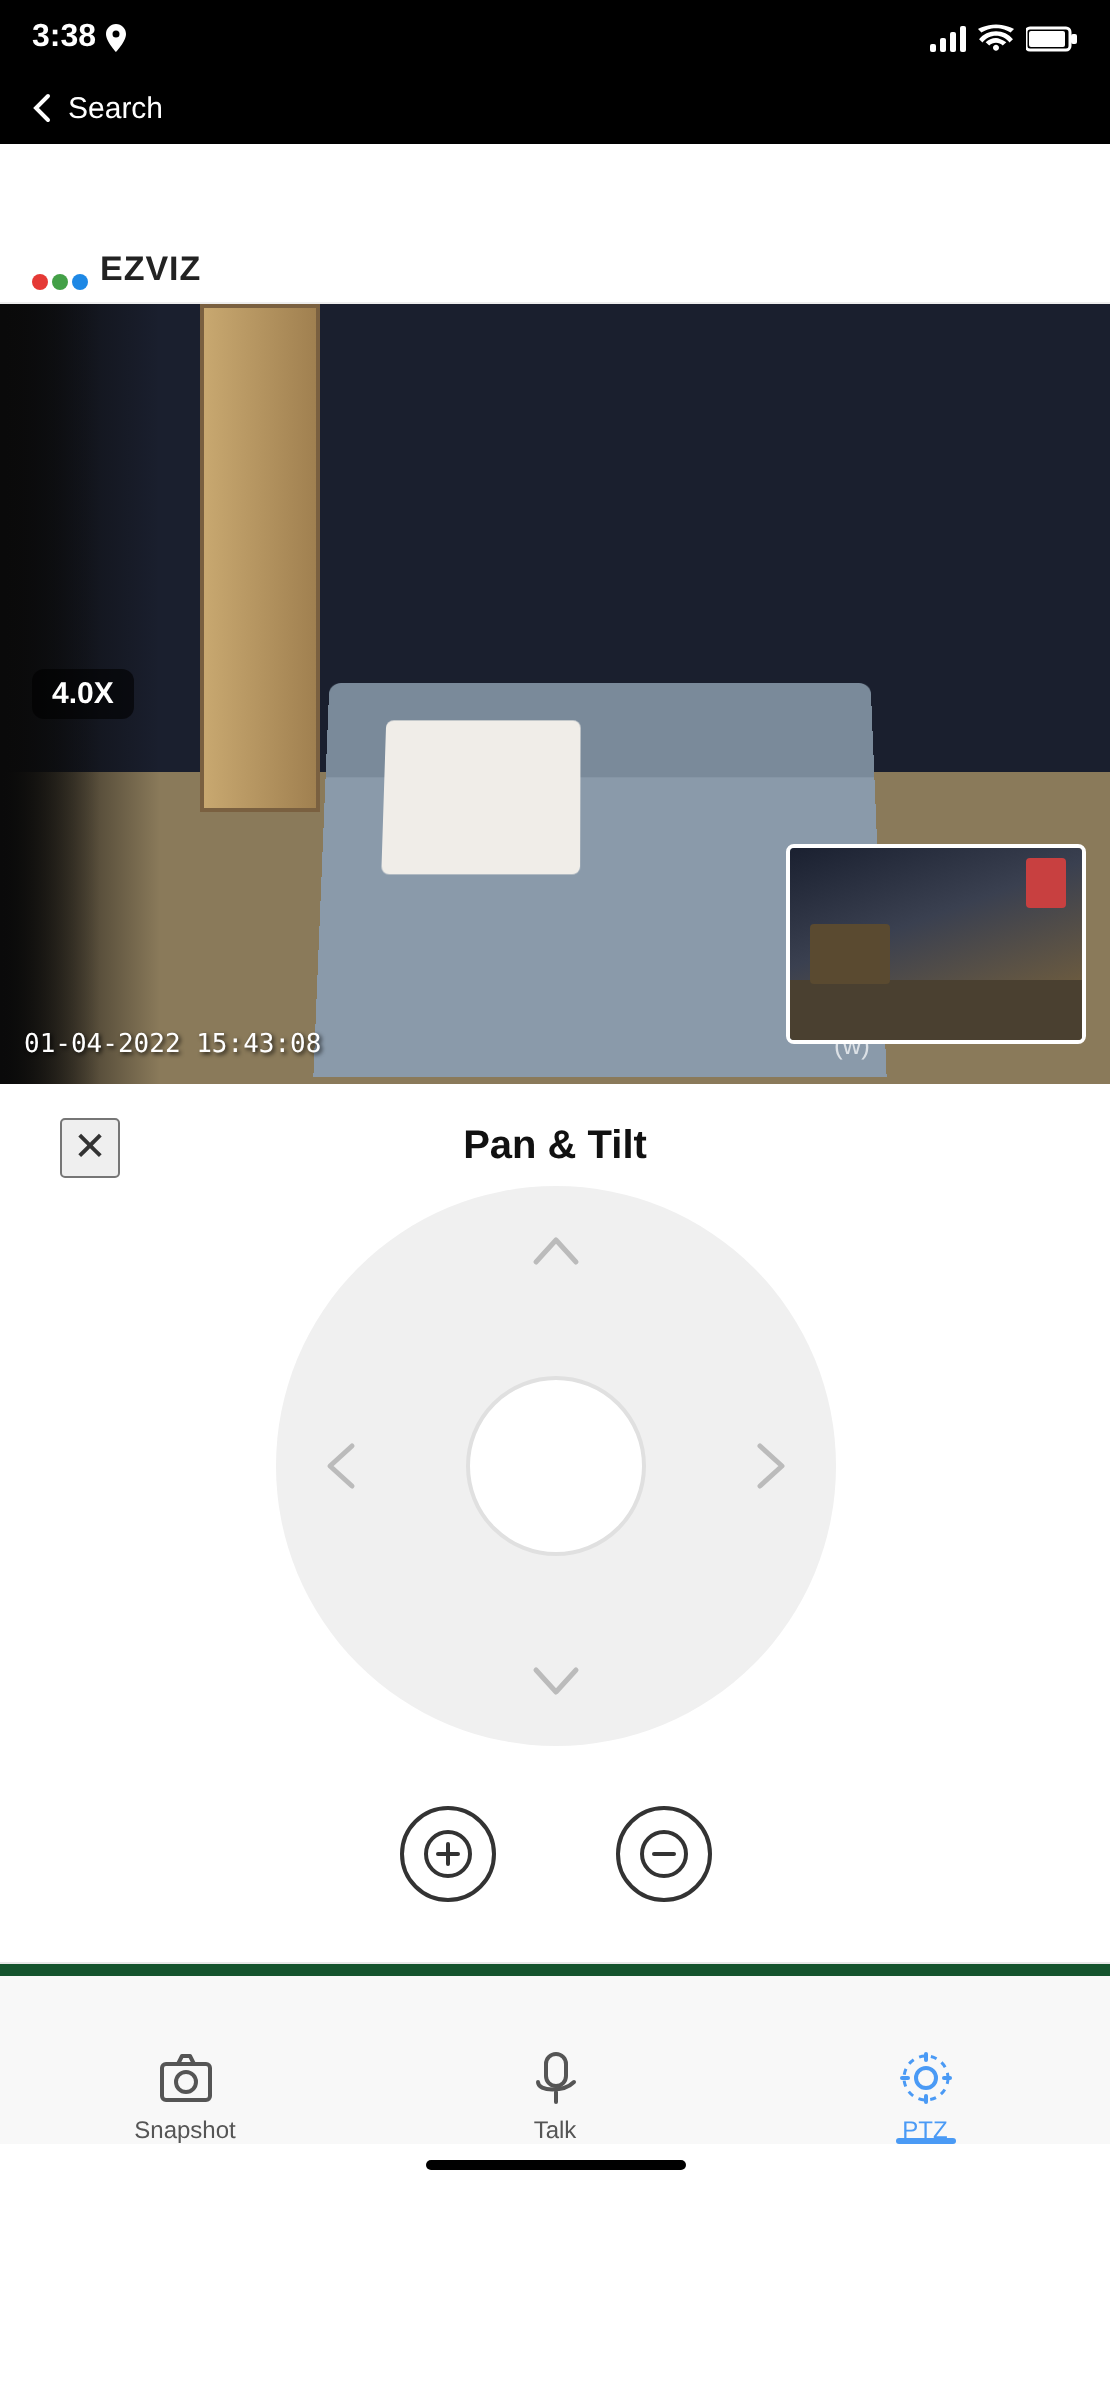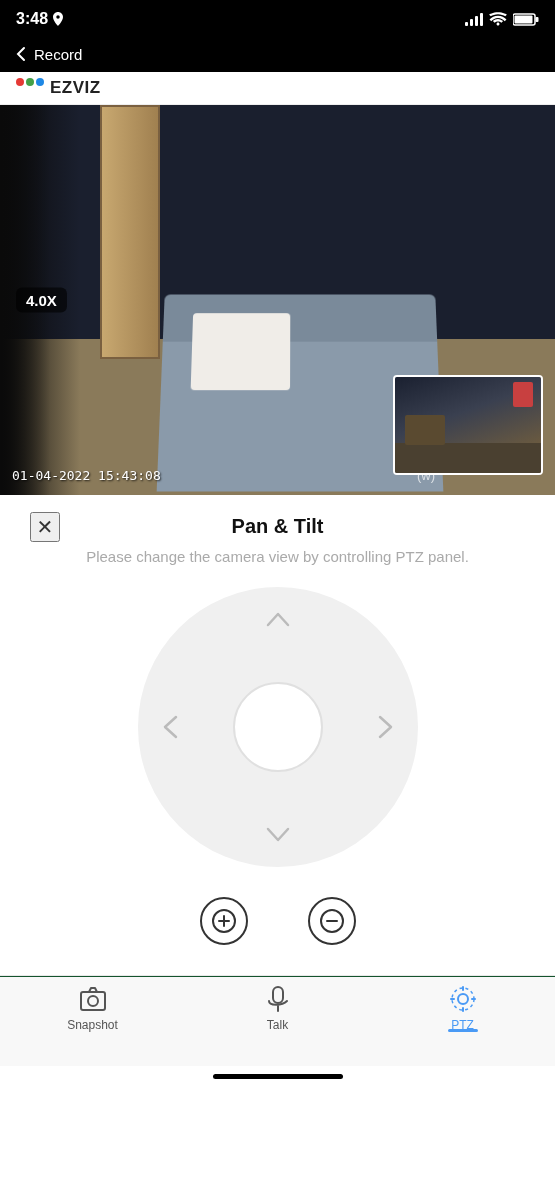--- a/index.html
+++ b/index.html
@@ -187,23 +187,24 @@
       display: flex;
       align-items: center;
       gap: 4px;
     }
 
     
     .ezviz-header {
       background: #fff;
       padding: 6px 16px;
       display: flex;
-      align-items: flex-start;
+      align-items: flex-end;
       gap: 6px;
       border-bottom: 1px solid #eee;
+      margin-top: 47px;
     }
     .ezviz-dots {
       display: flex;
       gap: 2px;
     }
     .dot-red { width:8px;height:8px;border-radius:50%;background:#e53935; }
     .dot-green { width:8px;height:8px;border-radius:50%;background:#43a047; }
     .dot-blue { width:8px;height:8px;border-radius:50%;background:#1e88e5; }
     .ezviz-text {
       font-size: 17px;
@@ -311,23 +312,23 @@
     
     .divider {
       height: 1px;
       background: #e8e8e8;
       margin: 0;
     }
 
     
     .tab-bar {
       background: #f8f8f8;
-      border-top: 1px solid #14532d;
-      display: flex;
-      align-items: flex-start;
+      border-top: 6px solid #14532d;
+      display: flex;
+      align-items: flex-end;
       height: 90px;
       position: relative;
     }
     .tab-item {
       flex: 1;
       display: flex;
       flex-direction: column;
       align-items: center;
       justify-content: center;
       gap: 5px;
@@ -372,21 +373,21 @@
     .icon-svg {
       width: 28px;
       height: 28px;
     }
   </style>
 </head>
 <body>
 
 <div class="status-bar">
   <div class="status-time">
-    <span>3:48</span>
+    <span>3:38</span>
     <svg width="12" height="14" viewBox="0 0 12 14" fill="white">
       <path d="M6 0C3.24 0 1 2.24 1 5c0 3.75 5 9 5 9s5-5.25 5-9c0-2.76-2.24-5-5-5zm0 6.75A1.75 1.75 0 1 1 6 3.25a1.75 1.75 0 0 1 0 3.5z"></path>
     </svg>
   </div>
   <div class="status-icons">
     <div class="signal-bars">
       <div class="signal-bar" style="height:4px"></div>
       <div class="signal-bar" style="height:7px"></div>
       <div class="signal-bar" style="height:10px"></div>
       <div class="signal-bar" style="height:13px"></div>
@@ -400,21 +401,21 @@
       <rect x="22.5" y="4" width="3" height="5" rx="1" fill="white"></rect>
     </svg>
   </div>
 </div>
 
 <div class="nav-bar">
   <div class="nav-back">
     <svg width="10" height="16" viewBox="0 0 10 16" fill="white">
       <path d="M8 2L2 8l6 6" stroke="white" stroke-width="2" fill="none" stroke-linecap="round"></path>
     </svg>
-    <span style="color:#fff;font-size:15px;margin-left:4px;">Record</span>
+    <span style="color:#fff;font-size:15px;margin-left:4px;">Search</span>
   </div>
 </div>
 
 <div class="ezviz-header">
   <div class="ezviz-dots">
     <div class="dot-red"></div>
     <div class="dot-green"></div>
     <div class="dot-blue"></div>
   </div>
   <span class="ezviz-text">EZVIZ</span>
@@ -449,21 +450,20 @@
       </div>
     </div>
   </div>
 </div>
 
 <div class="ptz-panel">
   <div class="ptz-header">
     <button class="ptz-close">✕</button>
     <span class="ptz-title">Pan &amp; Tilt</span>
   </div>
-  <div class="ptz-subtitle">Please change the camera view by controlling PTZ panel.</div>
 
   <div class="joystick-container">
     <div class="joystick-outer">
 
       <div class="joystick-arrow arrow-up">
         <svg width="24" height="16" viewBox="0 0 24 16" fill="none">
           <path d="M2 14L12 3L22 14" stroke="#bbb" stroke-width="2.5" stroke-linecap="round" stroke-linejoin="round"></path>
         </svg>
       </div>
 

